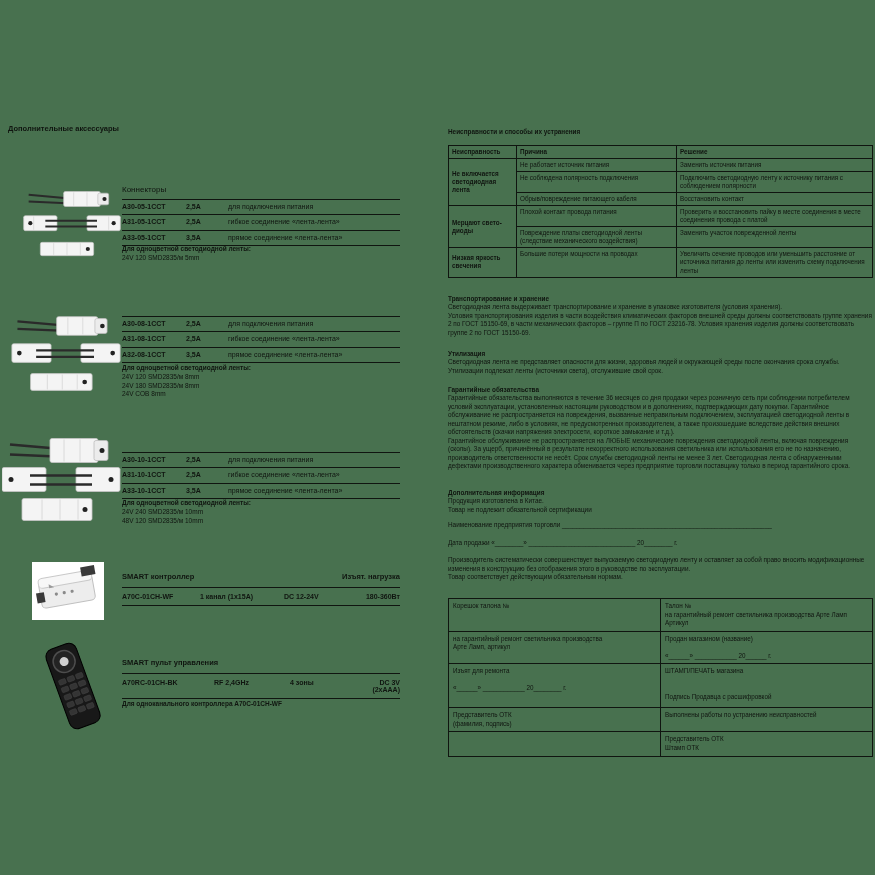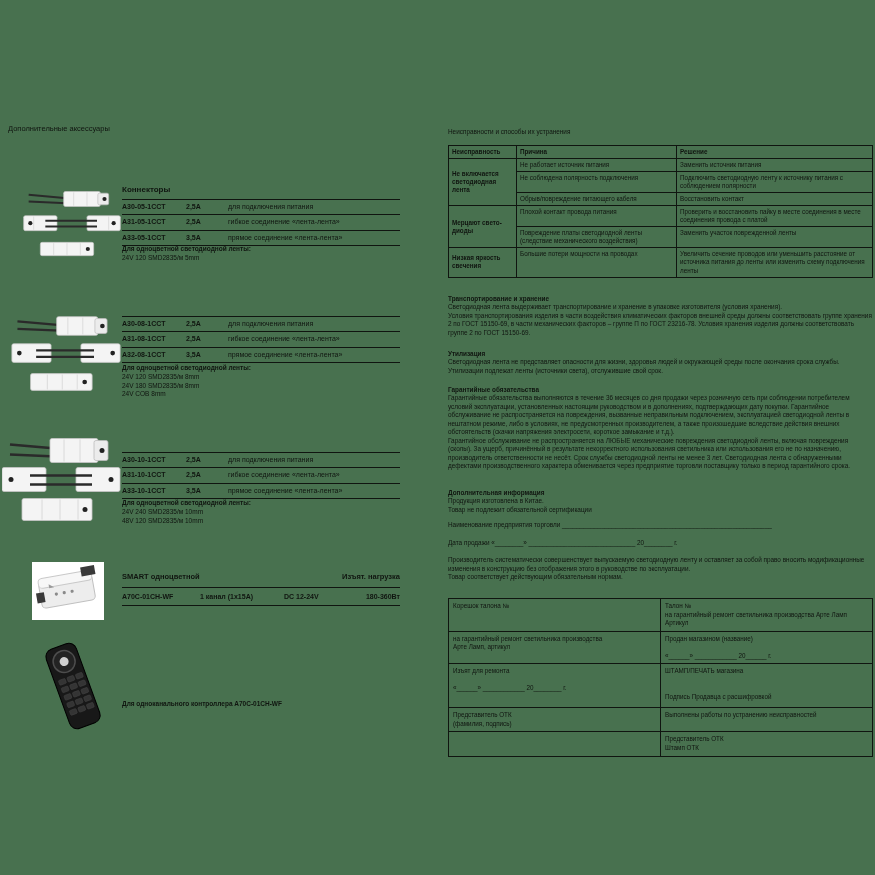--- a/index.html
+++ b/index.html
@@ -3,25 +3,25 @@
 <meta charset="utf-8">
 <style>
   html,body{margin:0;padding:0;background:#48714f;}
   .page{position:relative;width:875px;height:875px;background:#48714f;overflow:hidden;
         font-family:"Liberation Sans",sans-serif;color:#101510;}
   .abs{position:absolute;}
   .pre{white-space:pre-line;}
   .b{font-weight:bold;}
 
   
-  .doc-h{font-size:7.5px;font-weight:normal;}
+  .doc-h{font-size:7.5px;font-weight:bold;}
 
   
   .ltable{position:absolute;left:122px;width:278px;}
-  .tcap{font-weight:bold;font-size:8px;margin-bottom:5px;}
+  .tcap{font-weight:normal;font-size:8px;margin-bottom:5px;}
   .lrow{display:flex;border-top:1px solid #101510;padding:3px 0;font-size:7px;line-height:1.2;}
   .ltable .last{border-bottom:1px solid #101510;}
   .lrow .c1{width:64px;font-weight:bold;}
   .lrow .c2{width:42px;font-weight:bold;}
   .lrow .c3{flex:1;}
   .note{position:absolute;left:122px;width:278px;font-size:6.5px;line-height:1.35;}
   .note .t{font-weight:bold;}
 
   
   .stable{position:absolute;left:122px;width:278px;font-size:7px;}
@@ -216,21 +216,21 @@
       <rect x="6" y="28" width="8" height="10" fill="#3a3a3a"></rect>
       <circle cx="26" cy="32" r="1.6" fill="#8a8a8a"></circle>
       <circle cx="34" cy="32" r="1.6" fill="#8a8a8a"></circle>
       <circle cx="42" cy="32" r="1.6" fill="#8a8a8a"></circle>
       <path d="M20 21 l5 4 h-5 z" fill="#9a9a9a"></path>
     </g>
   </svg>
 
   <div class="stable" style="top:572px;">
     <div class="scap">
-      <span>SMART одноцветной</span>
+      <span>SMART контроллер</span>
       <span>Изъят. нагрузка</span>
     </div>
     <div class="srow">
       <span class="s1">A70C-01CH-WF</span>
       <span class="s2">1 канал (1x15A)</span>
       <span class="s3">DC 12-24V</span>
       <span class="s4">180-360Вт</span>
     </div>
   </div>
 
@@ -252,20 +252,31 @@
         <rect x="25" y="58" width="7" height="5" rx="1"></rect>
           <rect x="34" y="58" width="7" height="5" rx="1"></rect>
           <rect x="43" y="58" width="7" height="5" rx="1"></rect>
         <rect x="25" y="66" width="7" height="5" rx="1"></rect>
           <rect x="34" y="66" width="7" height="5" rx="1"></rect>
           <rect x="43" y="66" width="7" height="5" rx="1"></rect>
       </g>
     </g>
   </svg>
 
+  <div class="stable" style="top:658px;">
+    <div class="scap">
+      <span>SMART пульт управления</span>
+    </div>
+    <div class="srow">
+      <span class="s1" style="width:92px;">A70RC-01CH-BK</span>
+      <span class="s2" style="width:76px;">RF 2,4GHz</span>
+      <span class="s3" style="width:60px;">4 зоны</span>
+      <span class="s4">DC 3V (2xAAA)</span>
+    </div>
+  </div>
   <div class="note" style="top:700px;width:278px;">
     <div class="b">Для одноканального контроллера A70C-01CH-WF</div>
   </div>
 
   <div class="rcol doc-h" style="top:128px;">Неисправности и способы их устранения</div>
 
   <div class="rcol" style="top:145px;">
     <table class="grid">
       <colgroup>
           <col style="width:68px;">

